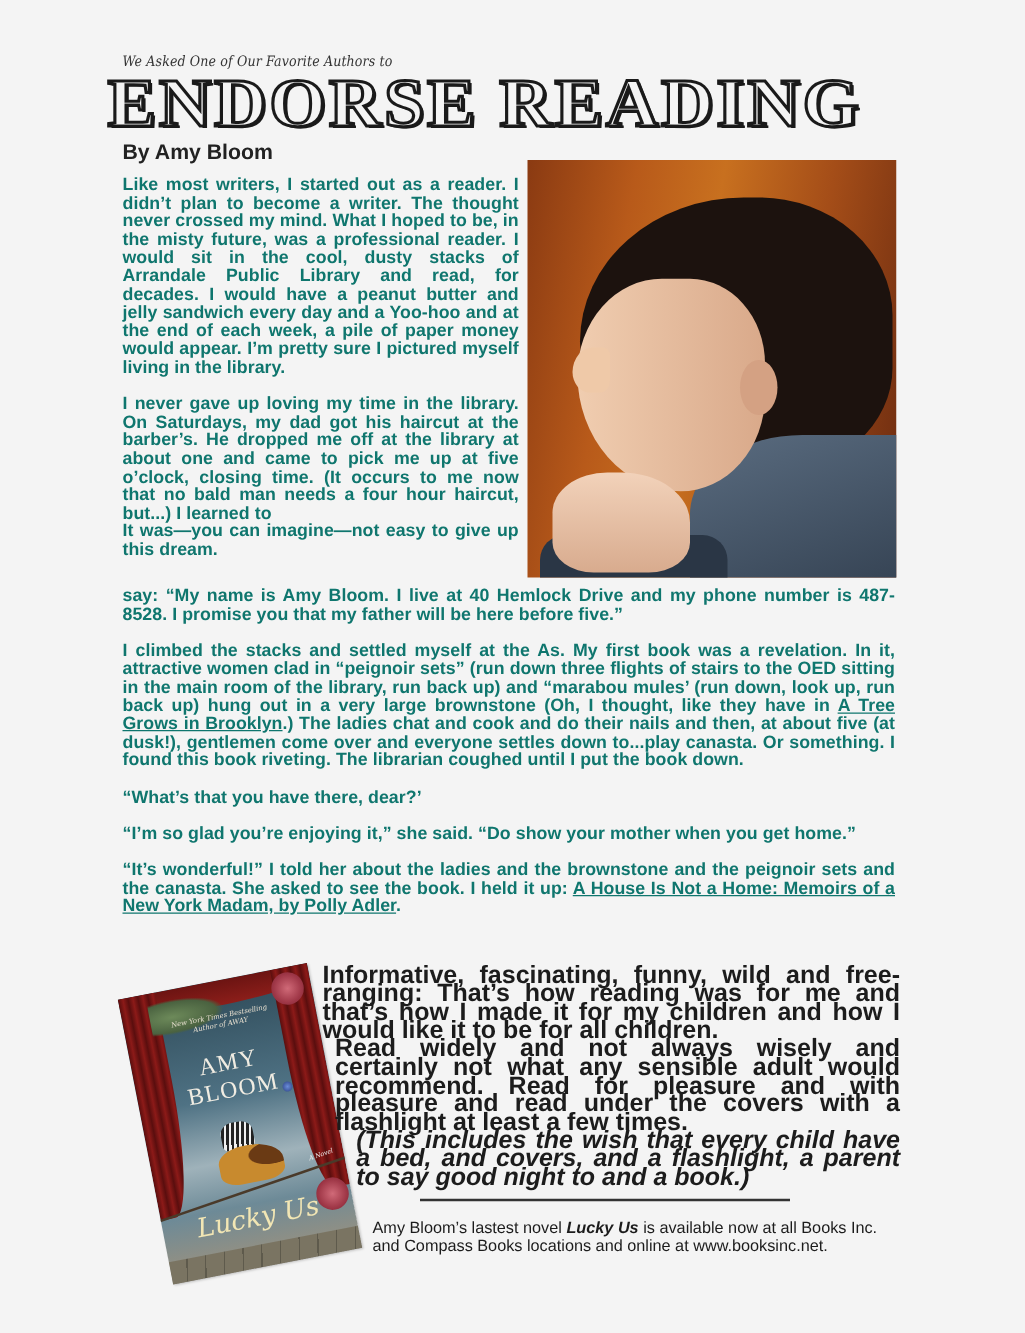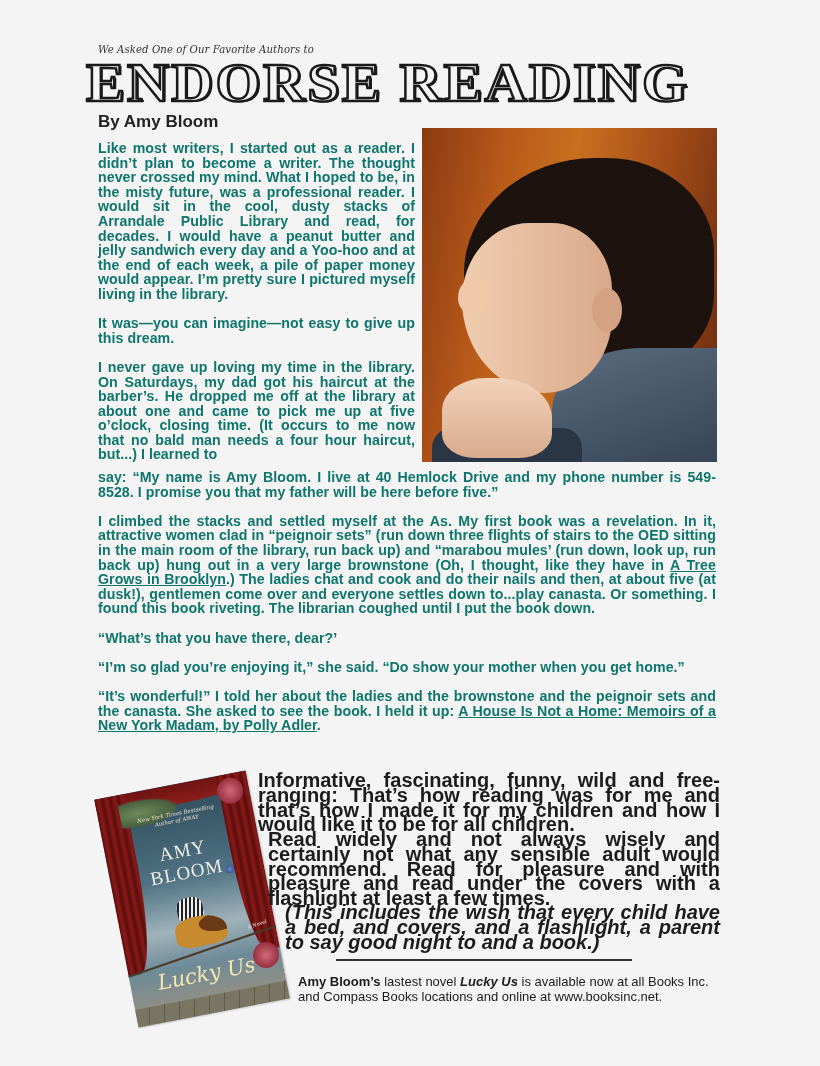--- a/index.html
+++ b/index.html
@@ -140,21 +140,21 @@
 
     .side-block { position: absolute; font-weight: bold; font-size: 20px; line-height: 14.8px; color: #1c1c1c; text-align: justify; }
     .side-1 { left: 258px; top: 773px; width: 462px; }
     .side-2 { left: 268px; top: 832px; width: 452px; }
     .side-3 { left: 285px; top: 905px; width: 435px; font-style: italic; }
     .rule { position: absolute; left: 336px; top: 959px; width: 296px; height: 2px; background: #333; }
     .promo {
       position: absolute; left: 298px; top: 974px; width: 420px;
       font-size: 13px; line-height: 15px; color: #1c1c1c;
     }
-    .promo b { font-weight: bold; }
+    .promo b { font-weight: normal; }
     .promo i { font-style: italic; font-weight: bold; }
   </style>
 </head>
 <body>
 
 <div class="kicker">We Asked One of Our Favorite Authors to</div>
 <h1 class="title">ENDORSE READING</h1>
 <div class="byline">By Amy Bloom</div>
 
 <div class="photo" title="Portrait of Amy Bloom in profile, chin resting on clasped hands">
@@ -162,26 +162,26 @@
   <div class="sweater"></div>
   <div class="face"></div>
   <div class="nose"></div>
   <div class="ear"></div>
   <div class="sleeve"></div>
   <div class="hands"></div>
 </div>
 
 <div class="col-left body-text">
   <p>Like most writers, I started out as a reader. I didn’t plan to become a writer. The thought never crossed my mind. What I hoped to be, in the misty future, was a professional reader. I would sit in the cool, dusty stacks of Arrandale Public Library and read, for decades. I would have a peanut butter and jelly sandwich every day and a Yoo-hoo and at the end of each week, a pile of paper money would appear. I’m pretty sure I pictured myself living in the library.</p>
+  <p style="margin-bottom:0">I never gave up loving my time in the library. On Saturdays, my dad got his haircut at the barber’s. He dropped me off at the library at about one and came to pick me up at five o’clock, closing time. (It occurs to me now that no bald man needs a four hour haircut, but...) I learned to</p>
   <p>It was—you can imagine—not easy to give up this dream.</p>
-  <p style="margin-bottom:0">I never gave up loving my time in the library. On Saturdays, my dad got his haircut at the barber’s. He dropped me off at the library at about one and came to pick me up at five o’clock, closing time. (It occurs to me now that no bald man needs a four hour haircut, but...) I learned to</p>
 </div>
 
 <div class="full body-text" style="top:470px;">
-  <p>say: “My name is Amy Bloom. I live at 40 Hemlock Drive and my phone number is 549-8528. I promise you that my father will be here before five.”</p>
+  <p>say: “My name is Amy Bloom. I live at 40 Hemlock Drive and my phone number is 487-8528. I promise you that my father will be here before five.”</p>
   <p style="margin-top:0"><span>I climbed the stacks and settled myself at the As. My first book was a revelation. In it, attractive women clad in “peignoir sets” (run down three flights of stairs to the OED sitting in the main room of the library, run back up) and “marabou mules’ (run down, look up, run back up) hung out in a very large brownstone (Oh, I thought, like they have in </span><span class="u">A Tree Grows in Brooklyn</span><span>.) The ladies chat and cook and do their nails and then, at about five (at dusk!), gentlemen come over and everyone settles down to...play canasta. Or something. I found this book riveting. The librarian coughed until I put the book down.</span></p>
   <p>“What’s that you have there, dear?’</p>
   <p>“I’m so glad you’re enjoying it,” she said. “Do show your mother when you get home.”</p>
   <p><span>“It’s wonderful!” I told her about the ladies and the brownstone and the peignoir sets and the canasta. She asked to see the book. I held it up: </span><span class="u">A House Is Not a Home: Memoirs of a New York Madam, by Polly Adler</span><span>.</span></p>
 </div>
 
 <div class="book">
   <div class="valance"></div>
   <div class="curtain-l"></div>
   <div class="curtain-r"></div>

